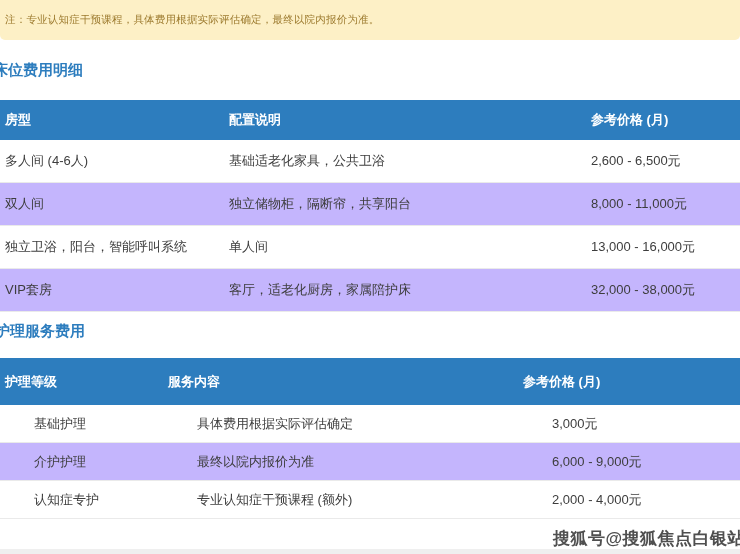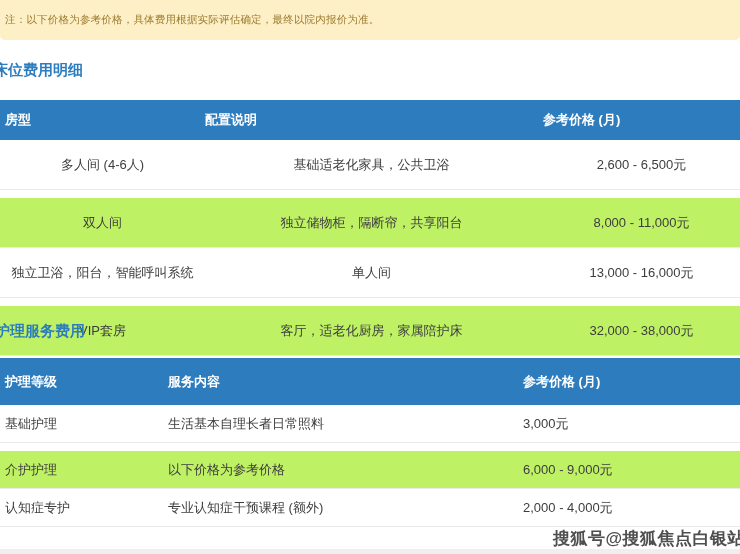--- a/index.html
+++ b/index.html
@@ -35,36 +35,36 @@
   .title2 { top: 322px; left: -5px; }
   .tbl { position: absolute; left: 0; width: 740px; }
   .tbl1 { top: 100px; }
   .tbl2 { top: 358px; }
   .row {
     display: grid;
     align-items: center;
     box-sizing: border-box;
     width: 740px;
   }
-  .cols1 { grid-template-columns: 200px 338px 1fr; }
+  .cols1 { grid-template-columns: 200px 338px 1fr; gap: 24px; }
   .cols2 { grid-template-columns: 163px 355px 1fr; }
   .cell {
     padding-left: 5px;
     font-size: 13px;
     color: #3d3d3d;
     white-space: nowrap;
     overflow: hidden;
   }
   .thead { background: #2d7dbe; }
   .thead1 { height: 40px; }
   .thead2 { height: 47px; }
   .thead .cell { color: #ffffff; font-weight: bold; }
-  .tbl1 .body-row { height: 50px; border-bottom: 1px solid #eaeaea; text-align: center; }
-  .tbl2 .body-row { height: 38px; border-bottom: 1px solid #eaeaea; }
-  .alt { background: #bef264; margin-top: 8px; }
+  .tbl1 .body-row { height: 43px; border-bottom: 1px solid #eaeaea; }
+  .tbl2 .body-row { height: 38px; border-bottom: 1px solid #eaeaea; padding-left: 29px; }
+  .alt { background: #c4b5fd; }
   .bottom-strip {
     position: absolute;
     left: 0; top: 549px;
     width: 740px; height: 5px;
     background: #efefef;
   }
   .watermark {
     position: absolute;
     top: 527px;
     left: 553px;
@@ -79,21 +79,21 @@
       -1px  1px 0 #ffffff, 1px  1px 0 #ffffff,
        0 0 3px #ffffff;
   }
 </style>
 </head>
 <body>
 
 <div class="page">
 
   <div class="notice">
-    <span>注：以下价格为参考价格，具体费用根据实际评估确定，最终以院内报价为准。</span>
+    <span>注：专业认知症干预课程，具体费用根据实际评估确定，最终以院内报价为准。</span>
   </div>
 
   <h2 class="sec-title title1">床位费用明细</h2>
 
   <div class="tbl tbl1">
     <div class="row cols1 thead thead1">
       <div class="cell">房型</div>
       <div class="cell">配置说明</div>
       <div class="cell">参考价格 (月)</div>
     </div>
@@ -122,26 +122,26 @@
   <h2 class="sec-title title2">护理服务费用</h2>
 
   <div class="tbl tbl2">
     <div class="row cols2 thead thead2">
       <div class="cell">护理等级</div>
       <div class="cell">服务内容</div>
       <div class="cell">参考价格 (月)</div>
     </div>
     <div class="row cols2 body-row">
       <div class="cell">基础护理</div>
-      <div class="cell">生活基本自理长者日常照料</div>
+      <div class="cell">具体费用根据实际评估确定</div>
       <div class="cell">3,000元</div>
     </div>
     <div class="row cols2 body-row alt">
       <div class="cell">介护护理</div>
-      <div class="cell">以下价格为参考价格</div>
+      <div class="cell">最终以院内报价为准</div>
       <div class="cell">6,000 - 9,000元</div>
     </div>
     <div class="row cols2 body-row">
       <div class="cell">认知症专护</div>
       <div class="cell">专业认知症干预课程 (额外)</div>
       <div class="cell">2,000 - 4,000元</div>
     </div>
   </div>
 
   <div class="bottom-strip"></div>

